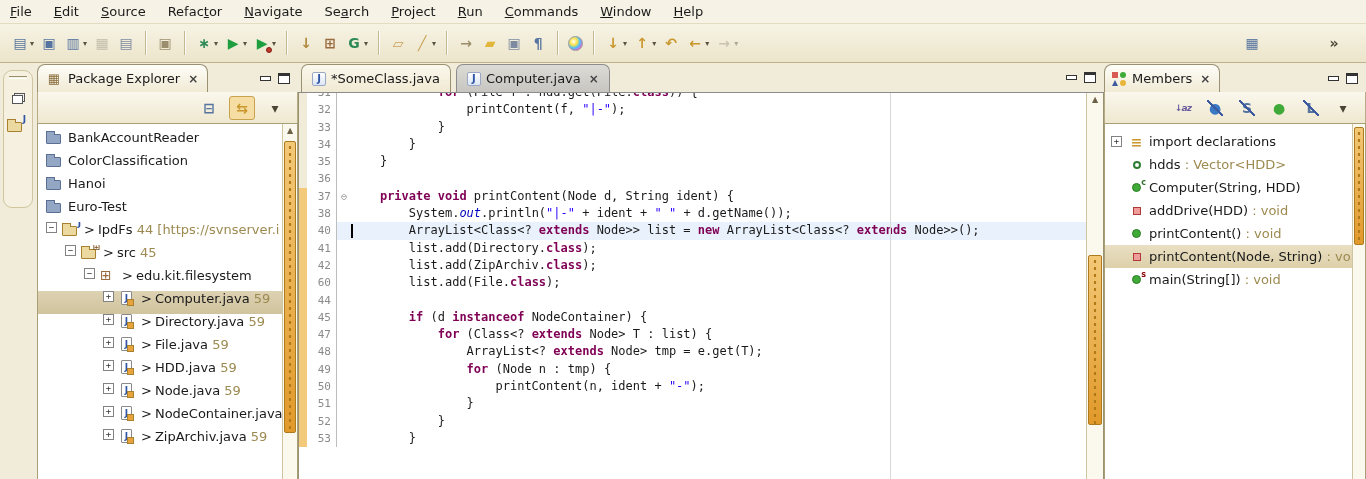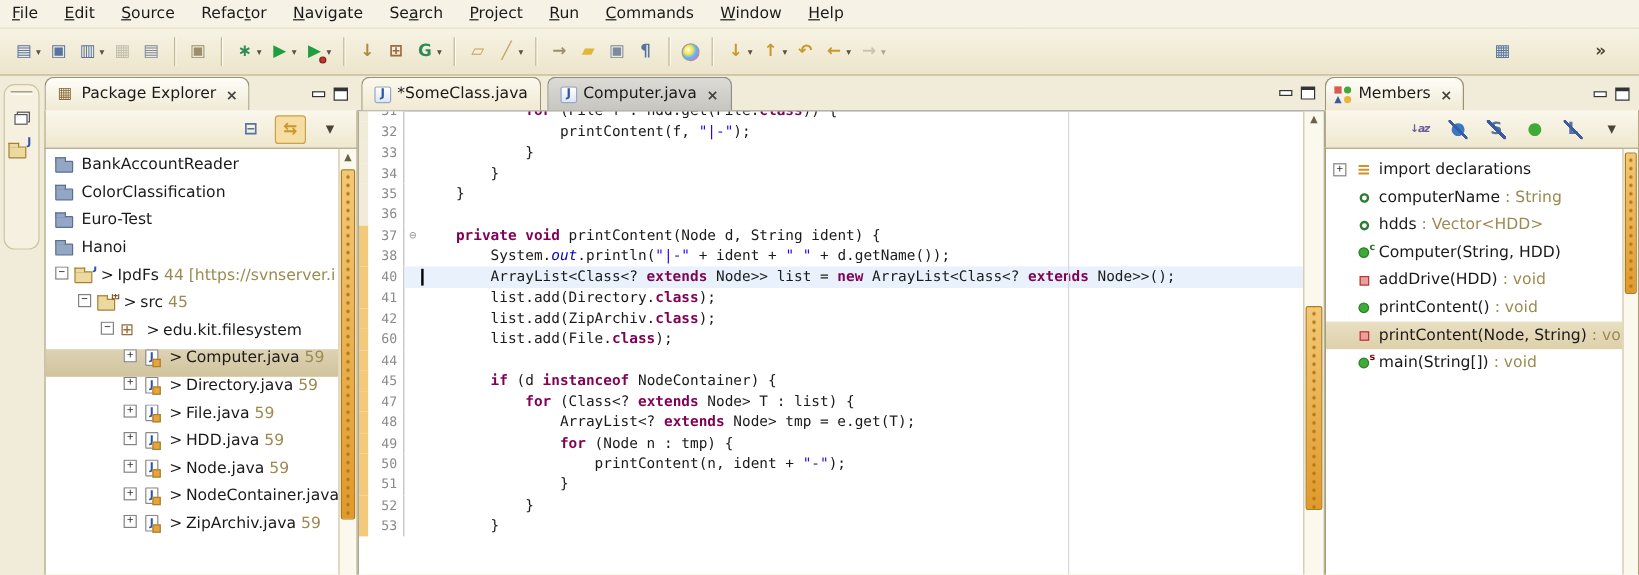--- a/index.html
+++ b/index.html
@@ -300,27 +300,27 @@
             <div class="trow" style="padding-left: 8px;">
               <span class="ticon">
                 <span class="foldshape"></span>
               </span>
               <span>ColorClassification</span>
             </div>
             <div class="trow" style="padding-left: 8px;">
               <span class="ticon">
                 <span class="foldshape"></span>
               </span>
+              <span>Hanoi</span>
+            </div>
+            <div class="trow" style="padding-left: 8px;">
+              <span class="ticon">
+                <span class="foldshape"></span>
+              </span>
               <span>Euro-Test</span>
-            </div>
-            <div class="trow" style="padding-left: 8px;">
-              <span class="ticon">
-                <span class="foldshape"></span>
-              </span>
-              <span>Hanoi</span>
             </div>
             <div class="trow" style="padding-left: 8px;">
               <span class="ebox">−</span>
               <span class="ticon tan">
                 <span class="foldshape"></span>
                 <span class="jmark">J</span>
               </span>
               <span class="prefix">&gt;</span>
               <span>IpdFs</span>
               <span class="deco">&nbsp;44 [https://svnserver.i</span>
@@ -506,28 +506,20 @@
               <span class="mi">
                 <span class="icn" style="color: rgb(201, 151, 44);">≡</span>
               </span>
               <span>import declarations</span>
             </div>
             <div class="mrow">
               <span class="mboxcol"></span>
               <span class="mi">
                 <span class="mfield"></span>
               </span>
-              <span>computerName</span>
-              <span class="deco">&nbsp;: String</span>
-            </div>
-            <div class="mrow">
-              <span class="mboxcol"></span>
-              <span class="mi">
-                <span class="mfield"></span>
-              </span>
               <span>hdds</span>
               <span class="deco">&nbsp;: Vector&lt;HDD&gt;</span>
             </div>
             <div class="mrow">
               <span class="mboxcol"></span>
               <span class="mi">
                 <span class="mpub"></span>
                 <span class="msup">c</span>
               </span>
               <span>Computer(String, HDD)</span>

